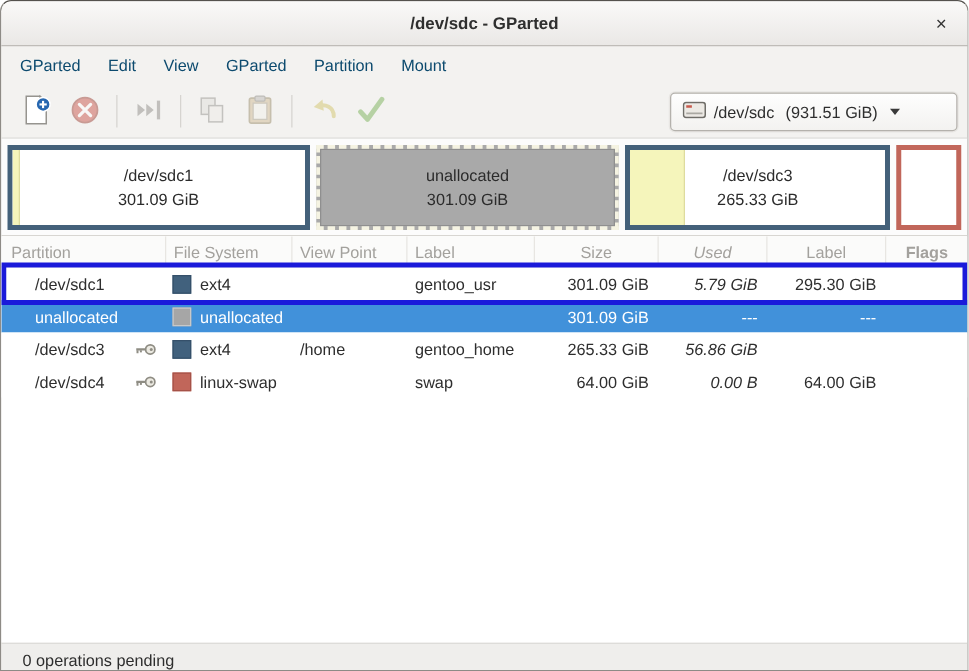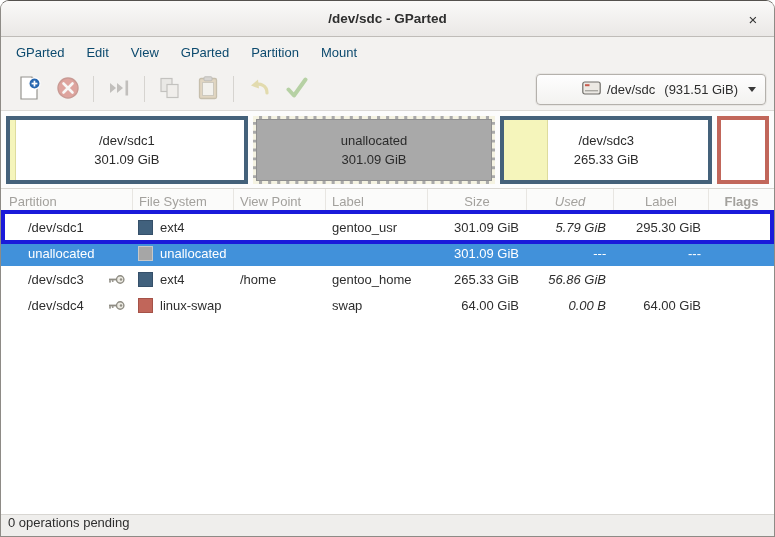--- a/index.html
+++ b/index.html
@@ -60,21 +60,21 @@
   .tool-sep { width:1px; height:26px; background:#d6d4d0; margin:0 6px; }
   .toolbar-spacer { flex:1; }
 
   .device-combo {
     height:31px; min-width:230px;
     background:linear-gradient(#fefefe,#f3f2f0);
     border:1px solid #b4b1ac;
     border-radius:4px;
     box-shadow:0 0 0 1px #e8e6e3;
     display:flex; align-items:center;
-    padding:0 9px; margin-right:2px;justify-content:flex-end;
+    padding:0 9px; margin-right:2px;
   }
   .device-combo .dev { margin-left:6px; }
   .device-combo .size { margin-left:9px; }
   .combo-arrow {
     margin-left:10px;
     width:0; height:0;
     border-left:4.5px solid transparent;
     border-right:4.5px solid transparent;
     border-top:5.5px solid #3a3a3a;
   }
@@ -154,22 +154,22 @@
     top:21px; height:34px;
     border:4px solid #1a1ada;
     z-index:5; pointer-events:none;
   }
 
   
   .statusbar {
     height:22px; flex:0 0 22px;
     background:#efeeec;
     border-top:1px solid #d8d6d2;
-    display:flex; align-items:flex-start;
-    padding-left:7px;
+    display:flex; align-items:flex-end;
+    padding-left:17px;
     color:#2e2e2e;
   }
 </style>
 </head>
 <body>
 
 <div class="window">
 
   <div class="titlebar">
     <span class="title">/dev/sdc - GParted</span>

